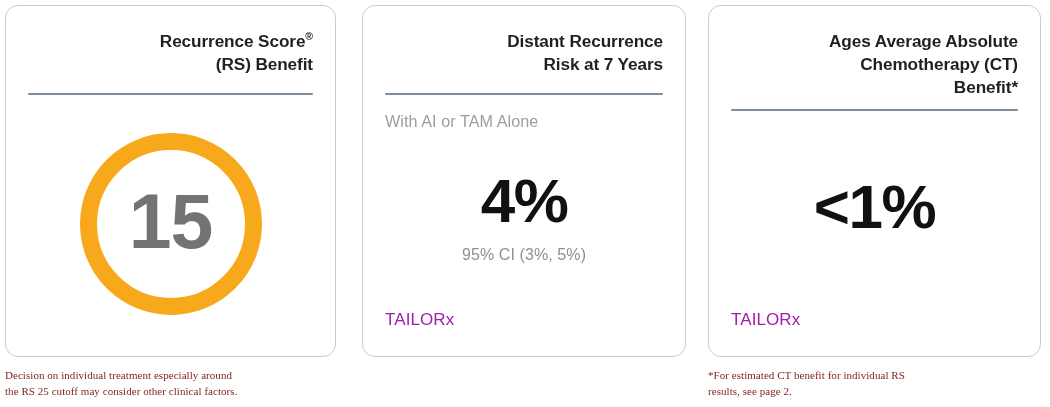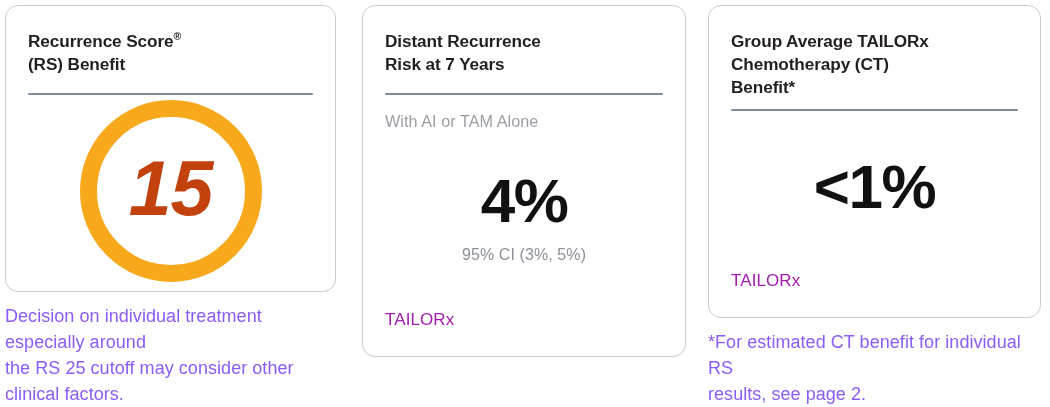--- a/index.html
+++ b/index.html
@@ -49,20 +49,21 @@
   }
 
   .card-title {
     font-size: 17.2px;
     font-weight: bold;
     line-height: 1.33;
     color: #231f20;
     letter-spacing: -0.1px;
     margin: 0;
     white-space: pre-line;
+    text-align: right;
   }
   .card-title .reg {
     font-size: 10.5px;
     vertical-align: super;
     font-weight: bold;
   }
 
   .divider {
     height: 2.6px;
     background: #7f8c9b;
@@ -103,26 +104,25 @@
     box-sizing: border-box;
   }
   .ring-value {
     position: absolute;
     inset: 0;
     display: flex;
     align-items: center;
     justify-content: center;
     font-size: 77px;
     font-weight: bold;
-    color: #c2410c;
+    color: #737373;
     letter-spacing: -1px;
     line-height: 1;
     padding-bottom: 4px;
     box-sizing: border-box;
-    font-style: italic;
   }
 
   .stat-block {
     flex: 1;
     display: flex;
     flex-direction: column;
     align-items: center;
     justify-content: center;
     margin-top: -8px;
   }
@@ -143,26 +143,27 @@
   }
 
   .source {
     font-size: 17px;
     color: #a21caf;
     padding-bottom: 26px;
     letter-spacing: 0.1px;
   }
 
   .footnote {
-    font-size: 18px;
-    color: #8b5cf6;
+    font-size: 11px;
+    color: #7f1d1d;
     line-height: 1.45;
     margin-top: 11px;
     white-space: pre-line;
     letter-spacing: 0.05px;
+    font-family: Liberation Serif, serif;
   }
 </style>
 </head>
 <body>
 
 <div class="board">
 
   <div class="column col-1">
     <div class="card">
       <div class="card-title"><span>Recurrence Score</span><span class="reg">®</span><br><span>(RS) Benefit</span></div>
@@ -195,21 +196,21 @@
         <div class="stat-ci">95% CI (3%, 5%)</div>
       </div>
 
       <div class="source">TAILORx</div>
     </div>
 
   </div>
 
   <div class="column col-3">
     <div class="card">
-      <div class="card-title">Group Average TAILORx
+      <div class="card-title">Ages Average Absolute
 Chemotherapy (CT)
 Benefit*</div>
 
       <div class="divider tight"></div>
 
 
       <div class="stat-block">
         <div class="stat-value">&lt;1%</div>
       </div>
 

